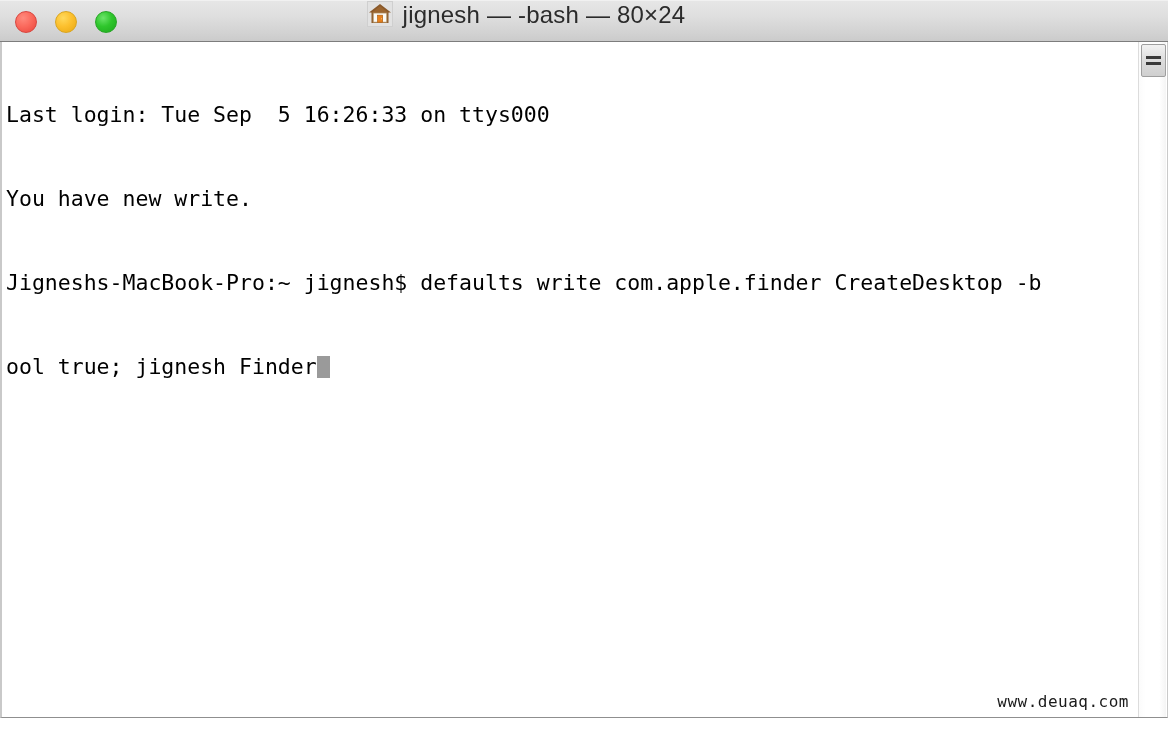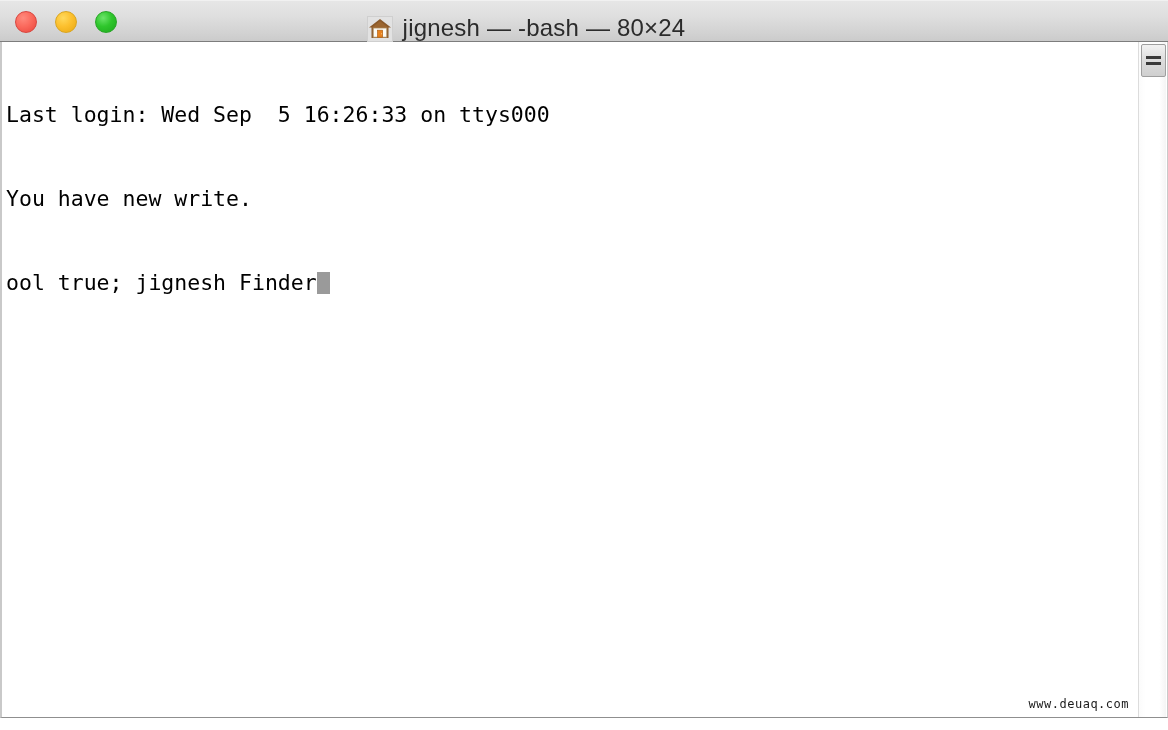--- a/index.html
+++ b/index.html
@@ -55,21 +55,21 @@
   .tl-max {
     background: radial-gradient(circle at 36% 30%, #6ce46a 0%, #2fc62c 45%, #1ea81d 100%);
     border: 1px solid #28a527;
   }
 
   #title-block {
     position: absolute;
     left: 0; top: 0;
     width: 1052px; height: 41px;
     display: flex;
-    align-items: flex-end;
+    align-items: flex-start;
     justify-content: center;
     gap: 10px;
     pointer-events: none;
   }
 
   #home-icon { width: 26px; height: 26px; display: block; }
 
   #title-text {
     font-size: 24px;
     color: #2b2b2b;
@@ -144,21 +144,21 @@
     background: #3a3a3a;
     display: block;
   }
 
   
   #watermark {
     position: absolute;
     right: 38px;
     bottom: 6px;
     font-family: "DejaVu Sans Mono", "Liberation Mono", monospace;
-    font-size: 12px;
+    font-size: 16px;
     color: #1a1a1a;
     letter-spacing: 0.5px;
     white-space: pre;
     padding-left: 32px;
   }
 </style>
 </head>
 <body>
 
 <div id="window">
@@ -180,22 +180,23 @@
         <rect x="10.6" y="14.2" width="5" height="7" fill="#e8821e" stroke="#b3600f" stroke-width="0.7"></rect>
         <circle cx="14.6" cy="17.8" r="0.55" fill="#ffd9a0"></circle>
       </svg>
       <span id="title-text">jignesh — -bash — 80×24</span>
     </div>
   </div>
 
   <div id="terminal-body">
 
     <div id="terminal-text">
-      <div class="tline">Last login: Wed Sep  5 16:26:33 on ttys000</div>
+      <div class="tline">Last login: Tue Sep  5 16:26:33 on ttys000</div>
       <div class="tline">You have new write.</div>
+      <div class="tline">Jigneshs-MacBook-Pro:~ jignesh$ defaults write com.apple.finder CreateDesktop -b</div>
       <div class="tline"><span>ool true; jignesh Finder</span><span class="cursor-block"></span></div>
     </div>
 
     <div id="scrollbar">
       <div id="scroll-thumb">
         <span class="grip-line"></span>
         <span class="grip-line"></span>
       </div>
     </div>
 

